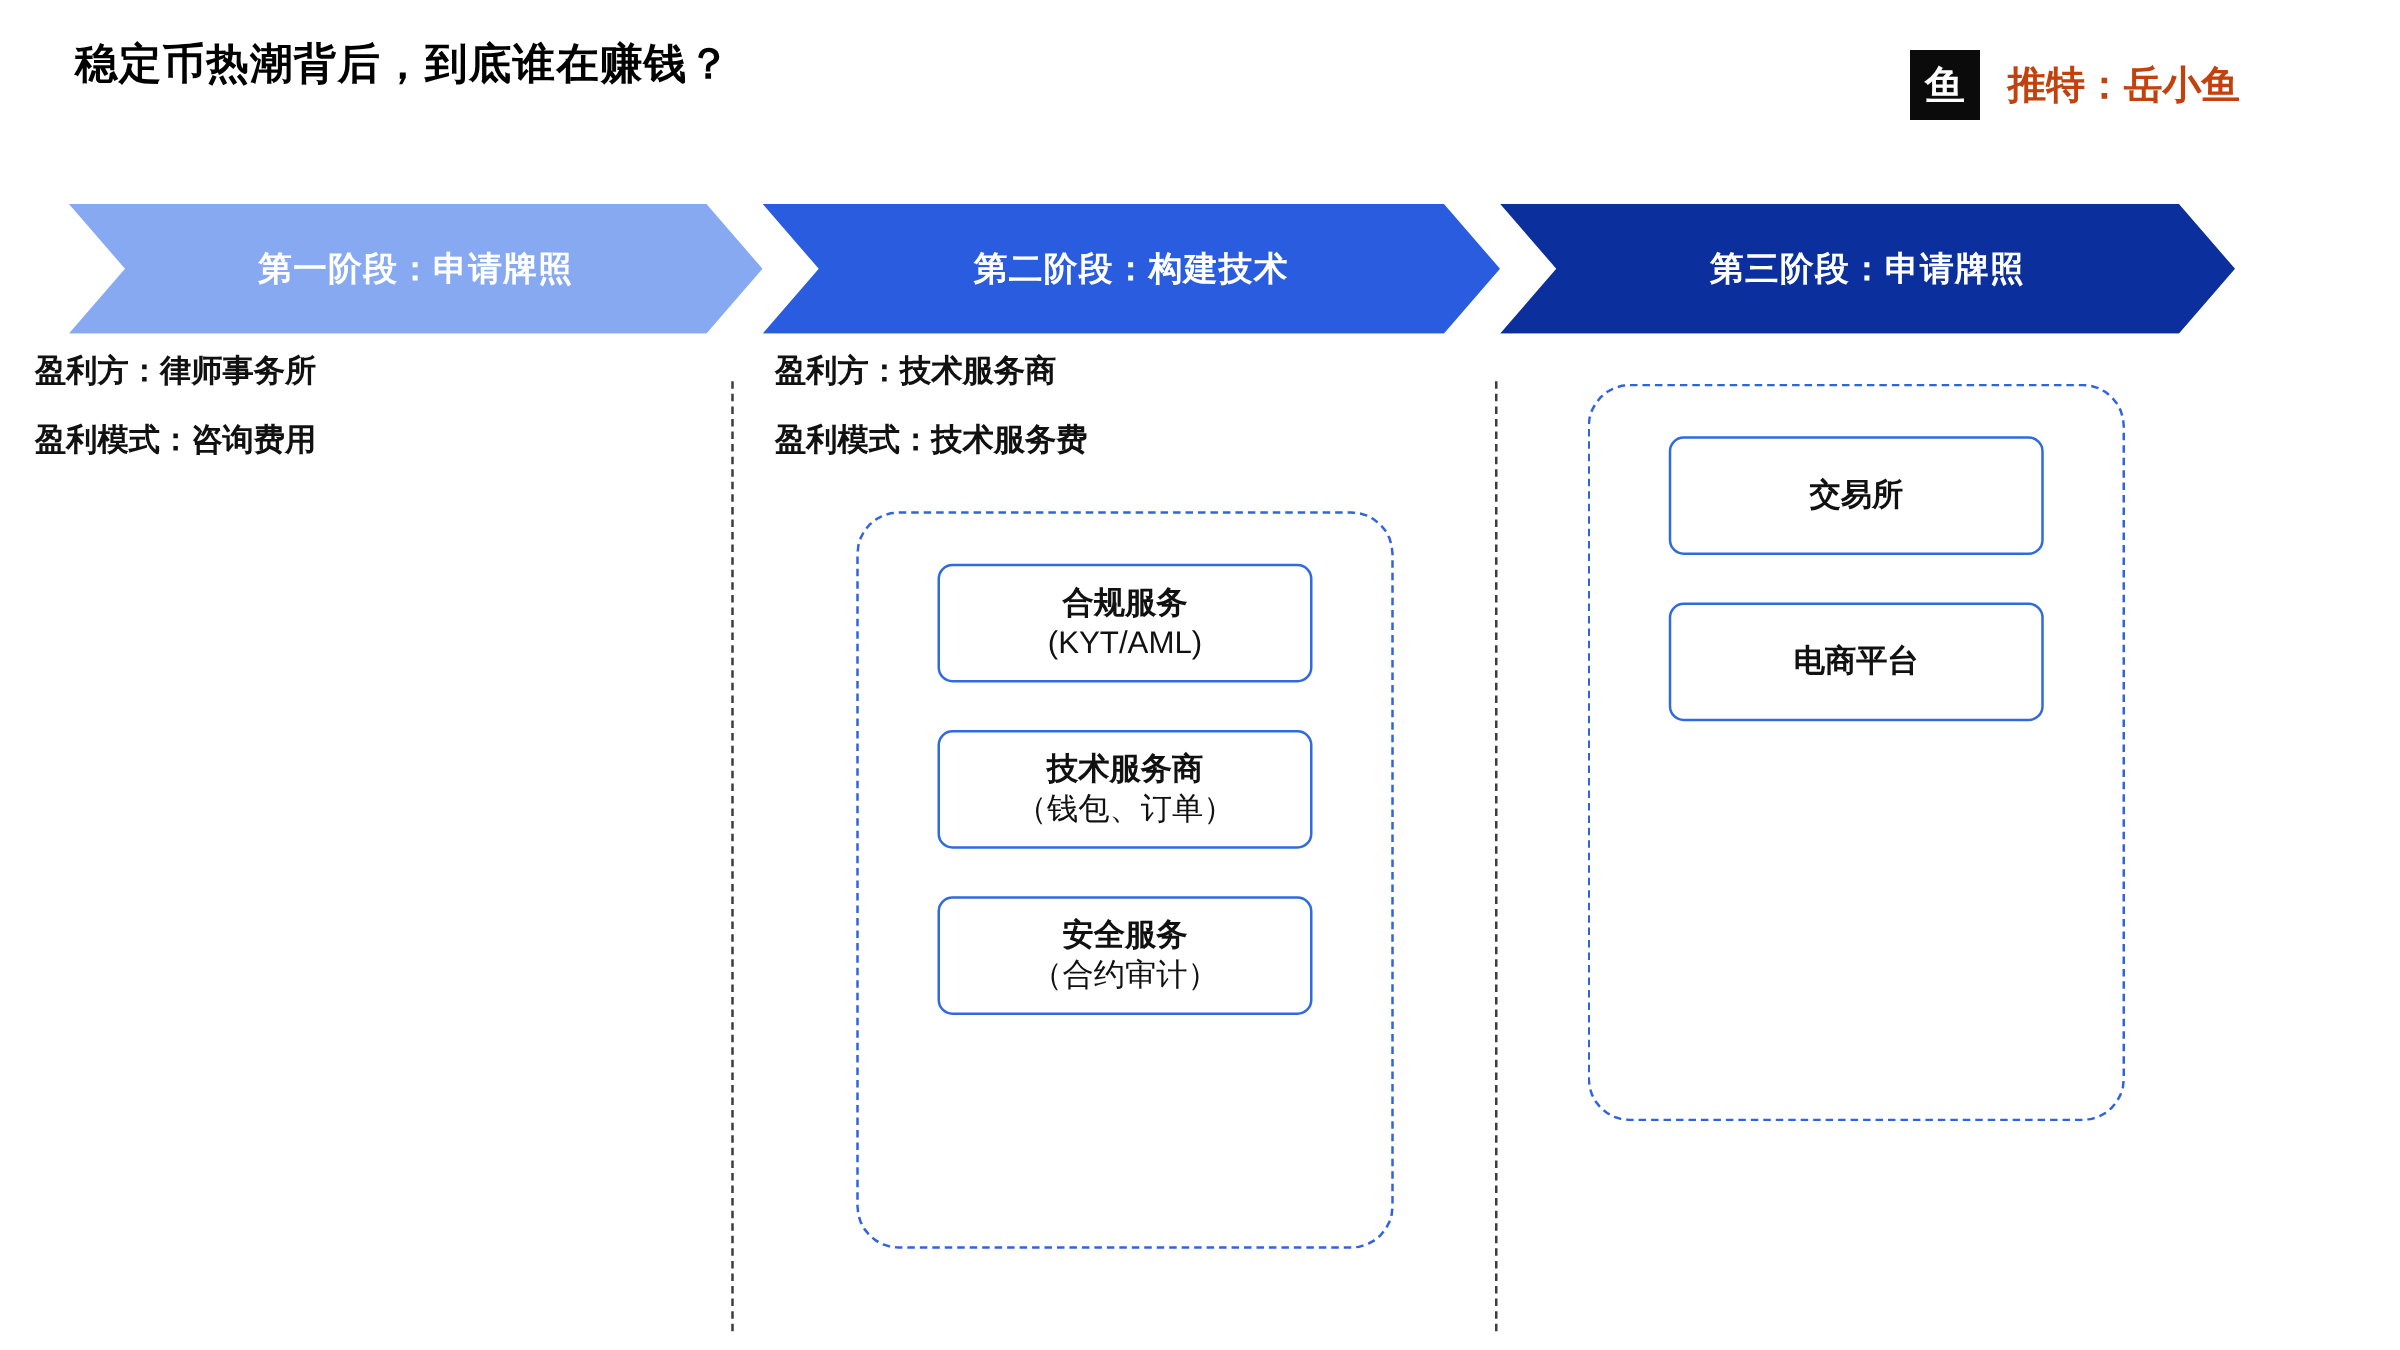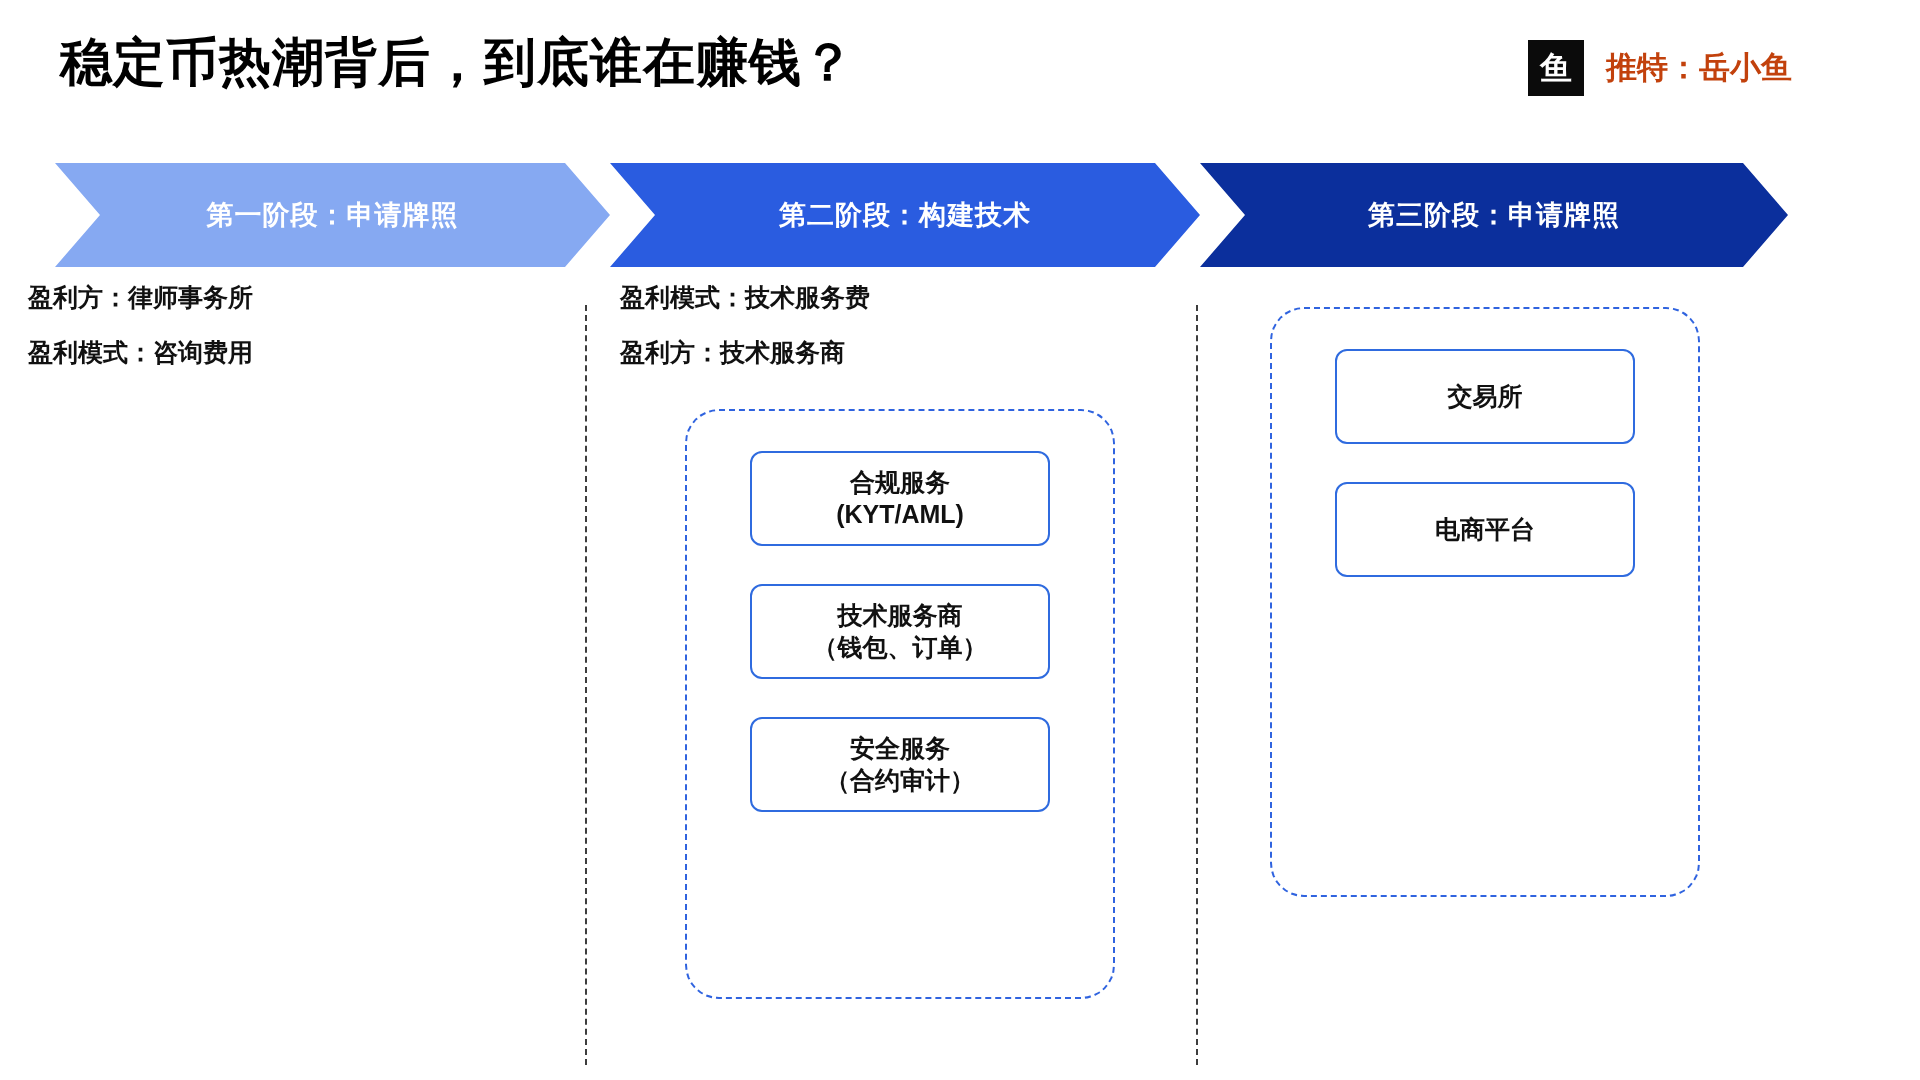--- a/index.html
+++ b/index.html
@@ -18,21 +18,21 @@
 
   
   .header {
     position: absolute;
     left: 0; top: 0;
     width: 1920px; height: 130px;
   }
   .page-title {
     position: absolute;
     left: 60px; top: 28px;
-    font-size: 52px;
+    font-size: 34px;
     font-weight: 700;
     letter-spacing: 1px;
     white-space: nowrap;
     color: #000000;
   }
   .brand {
     position: absolute;
     right: 128px; top: 40px;
     display: flex;
     align-items: center;
@@ -146,21 +146,21 @@
     text-align: center;
   }
   .item-line {
     font-size: 25px;
     font-weight: 700;
     color: #111111;
     line-height: 1.25;
     white-space: nowrap;
   }
   .item-line.sub {
-    font-weight: 700;
+    font-weight: 400;
   }
 </style>
 </head>
 <body>
 
 <div class="header">
   <div class="page-title">稳定币热潮背后，到底谁在赚钱？</div>
   <div class="brand">
     <div class="brand-logo">鱼</div>
     <div class="brand-handle">推特：岳小鱼</div>
@@ -180,22 +180,22 @@
 
   <div class="column c1">
     <div class="col-meta">
       <div class="meta-line">盈利方：律师事务所</div>
       <div class="meta-line">盈利模式：咨询费用</div>
     </div>
   </div>
 
   <div class="column c2">
     <div class="col-meta">
+      <div class="meta-line">盈利方：技术服务商</div>
       <div class="meta-line">盈利模式：技术服务费</div>
-      <div class="meta-line">盈利方：技术服务商</div>
     </div>
     <div class="dashed-box">
       <div class="item-box">
         <div class="item-line">合规服务</div>
         <div class="item-line sub">(KYT/AML)</div>
       </div>
       <div class="item-box">
         <div class="item-line">技术服务商</div>
         <div class="item-line sub">（钱包、订单）</div>
       </div>

